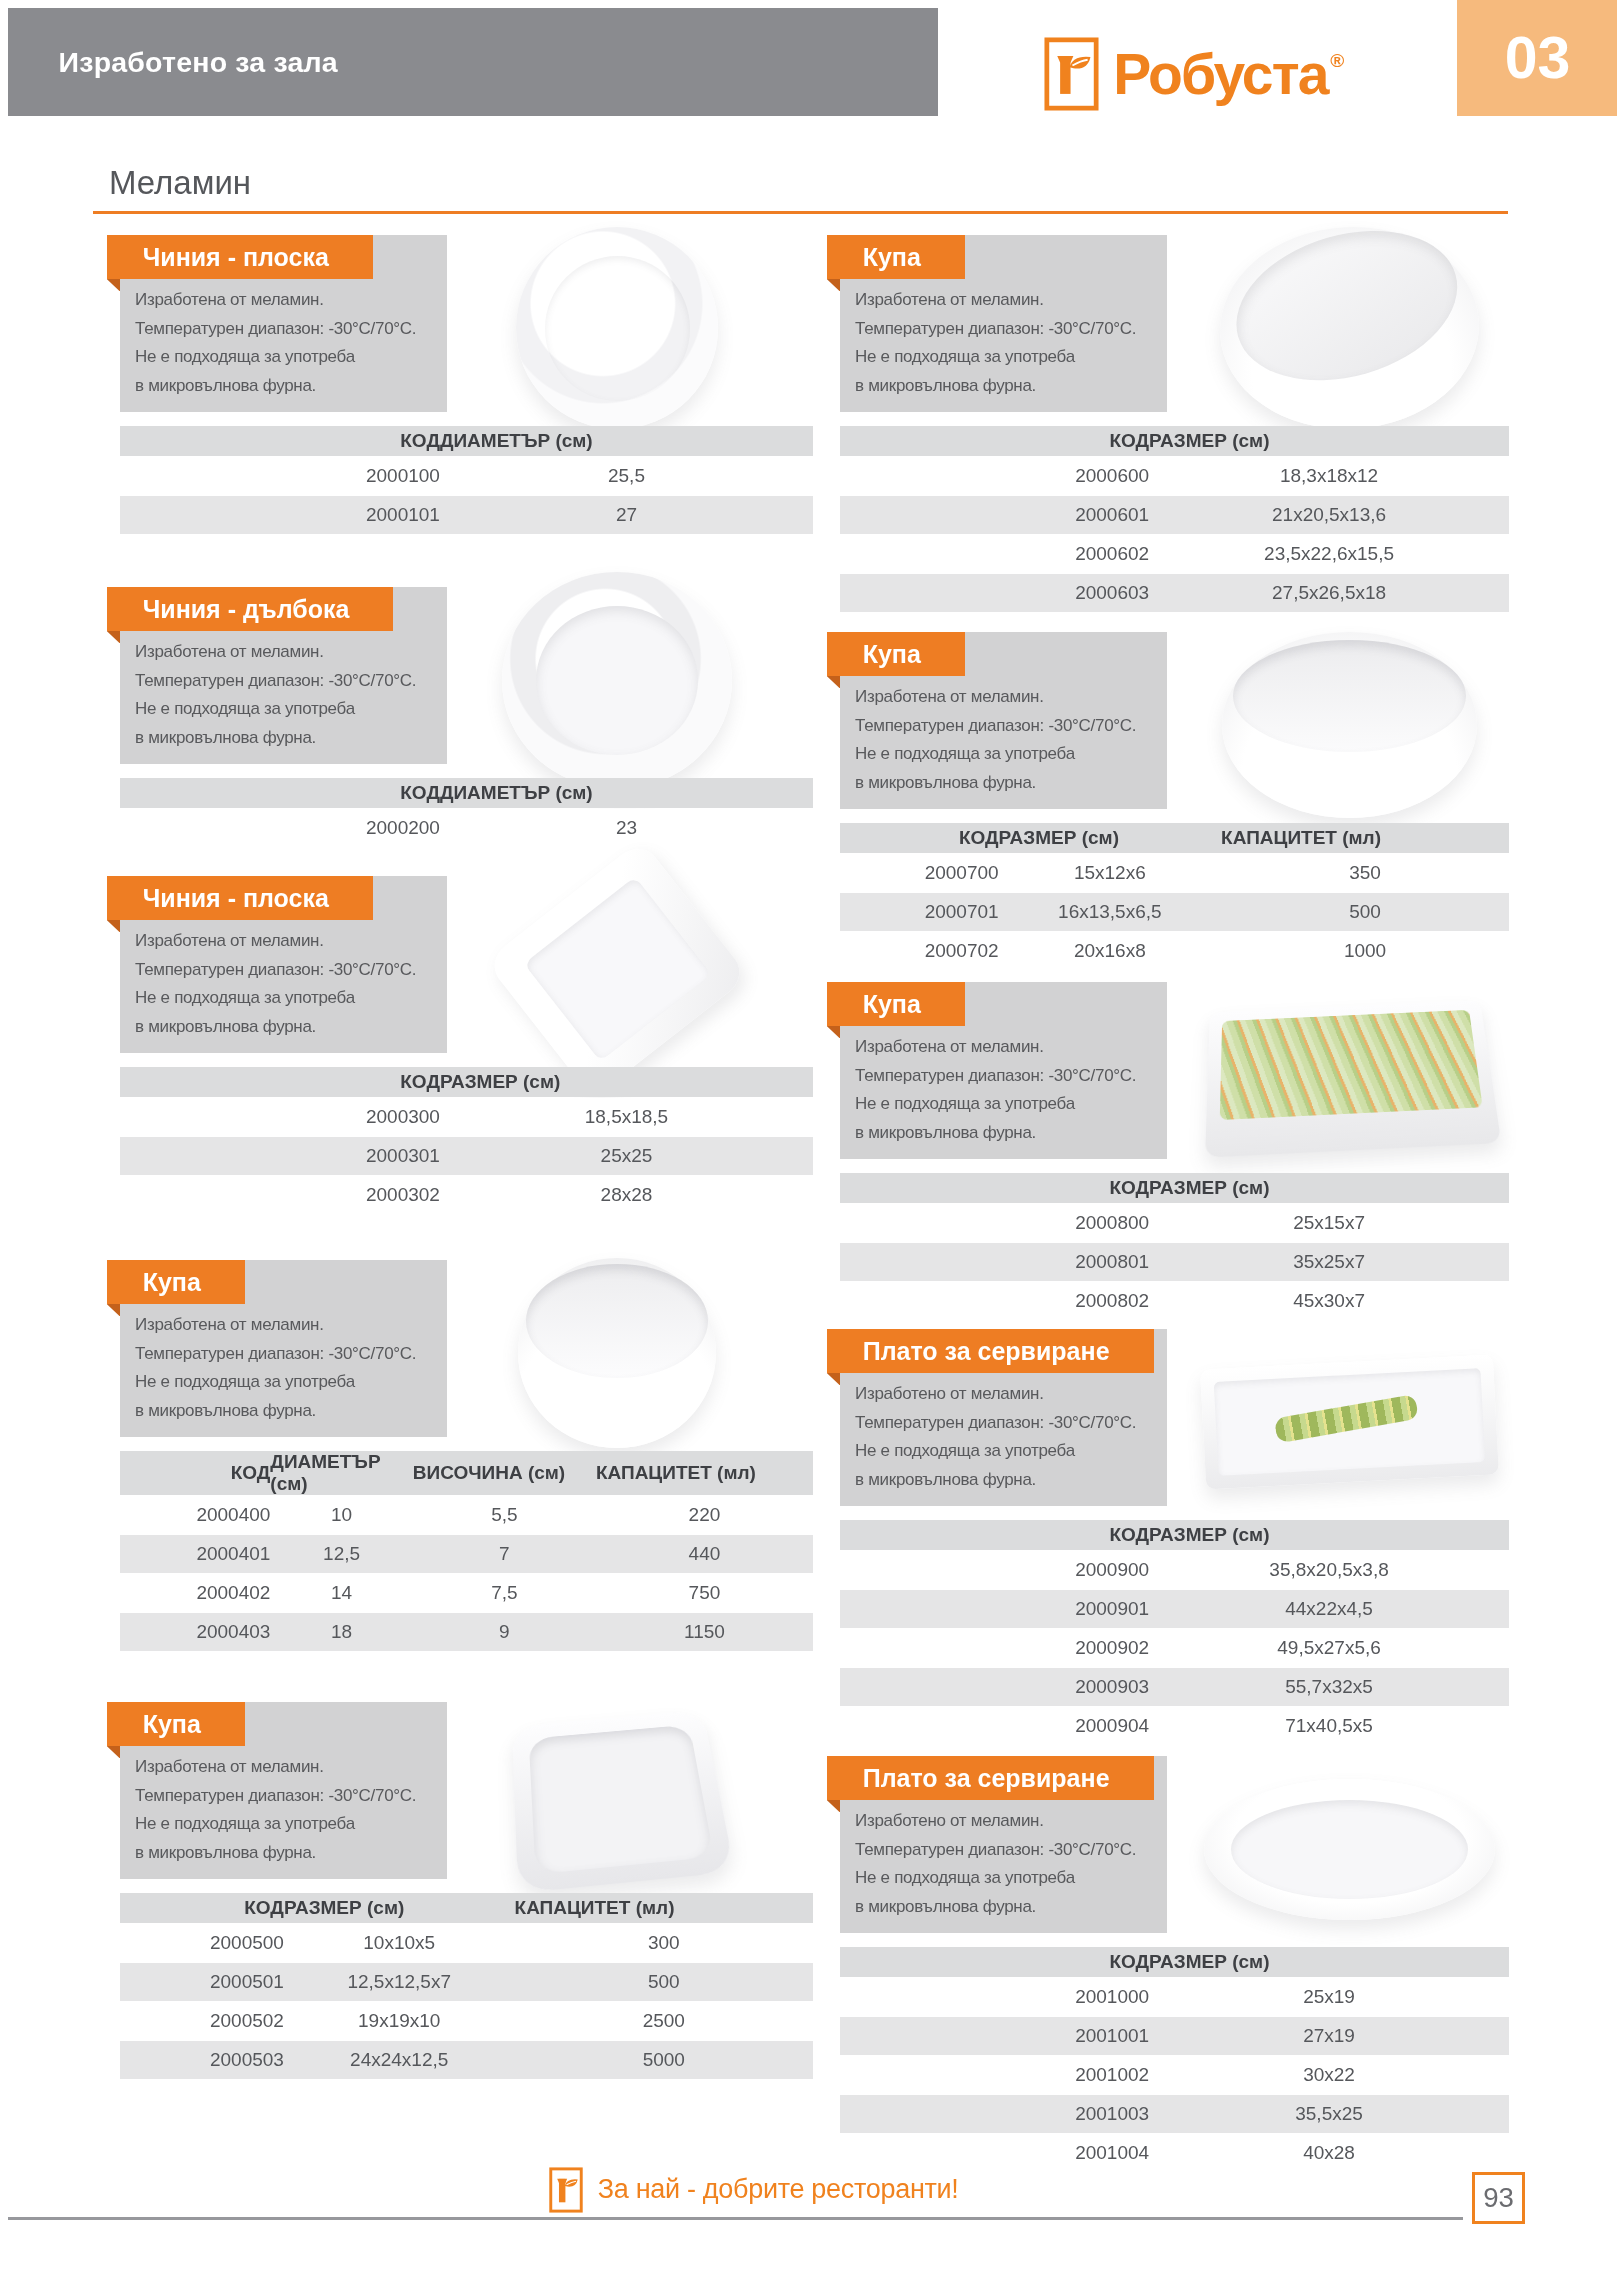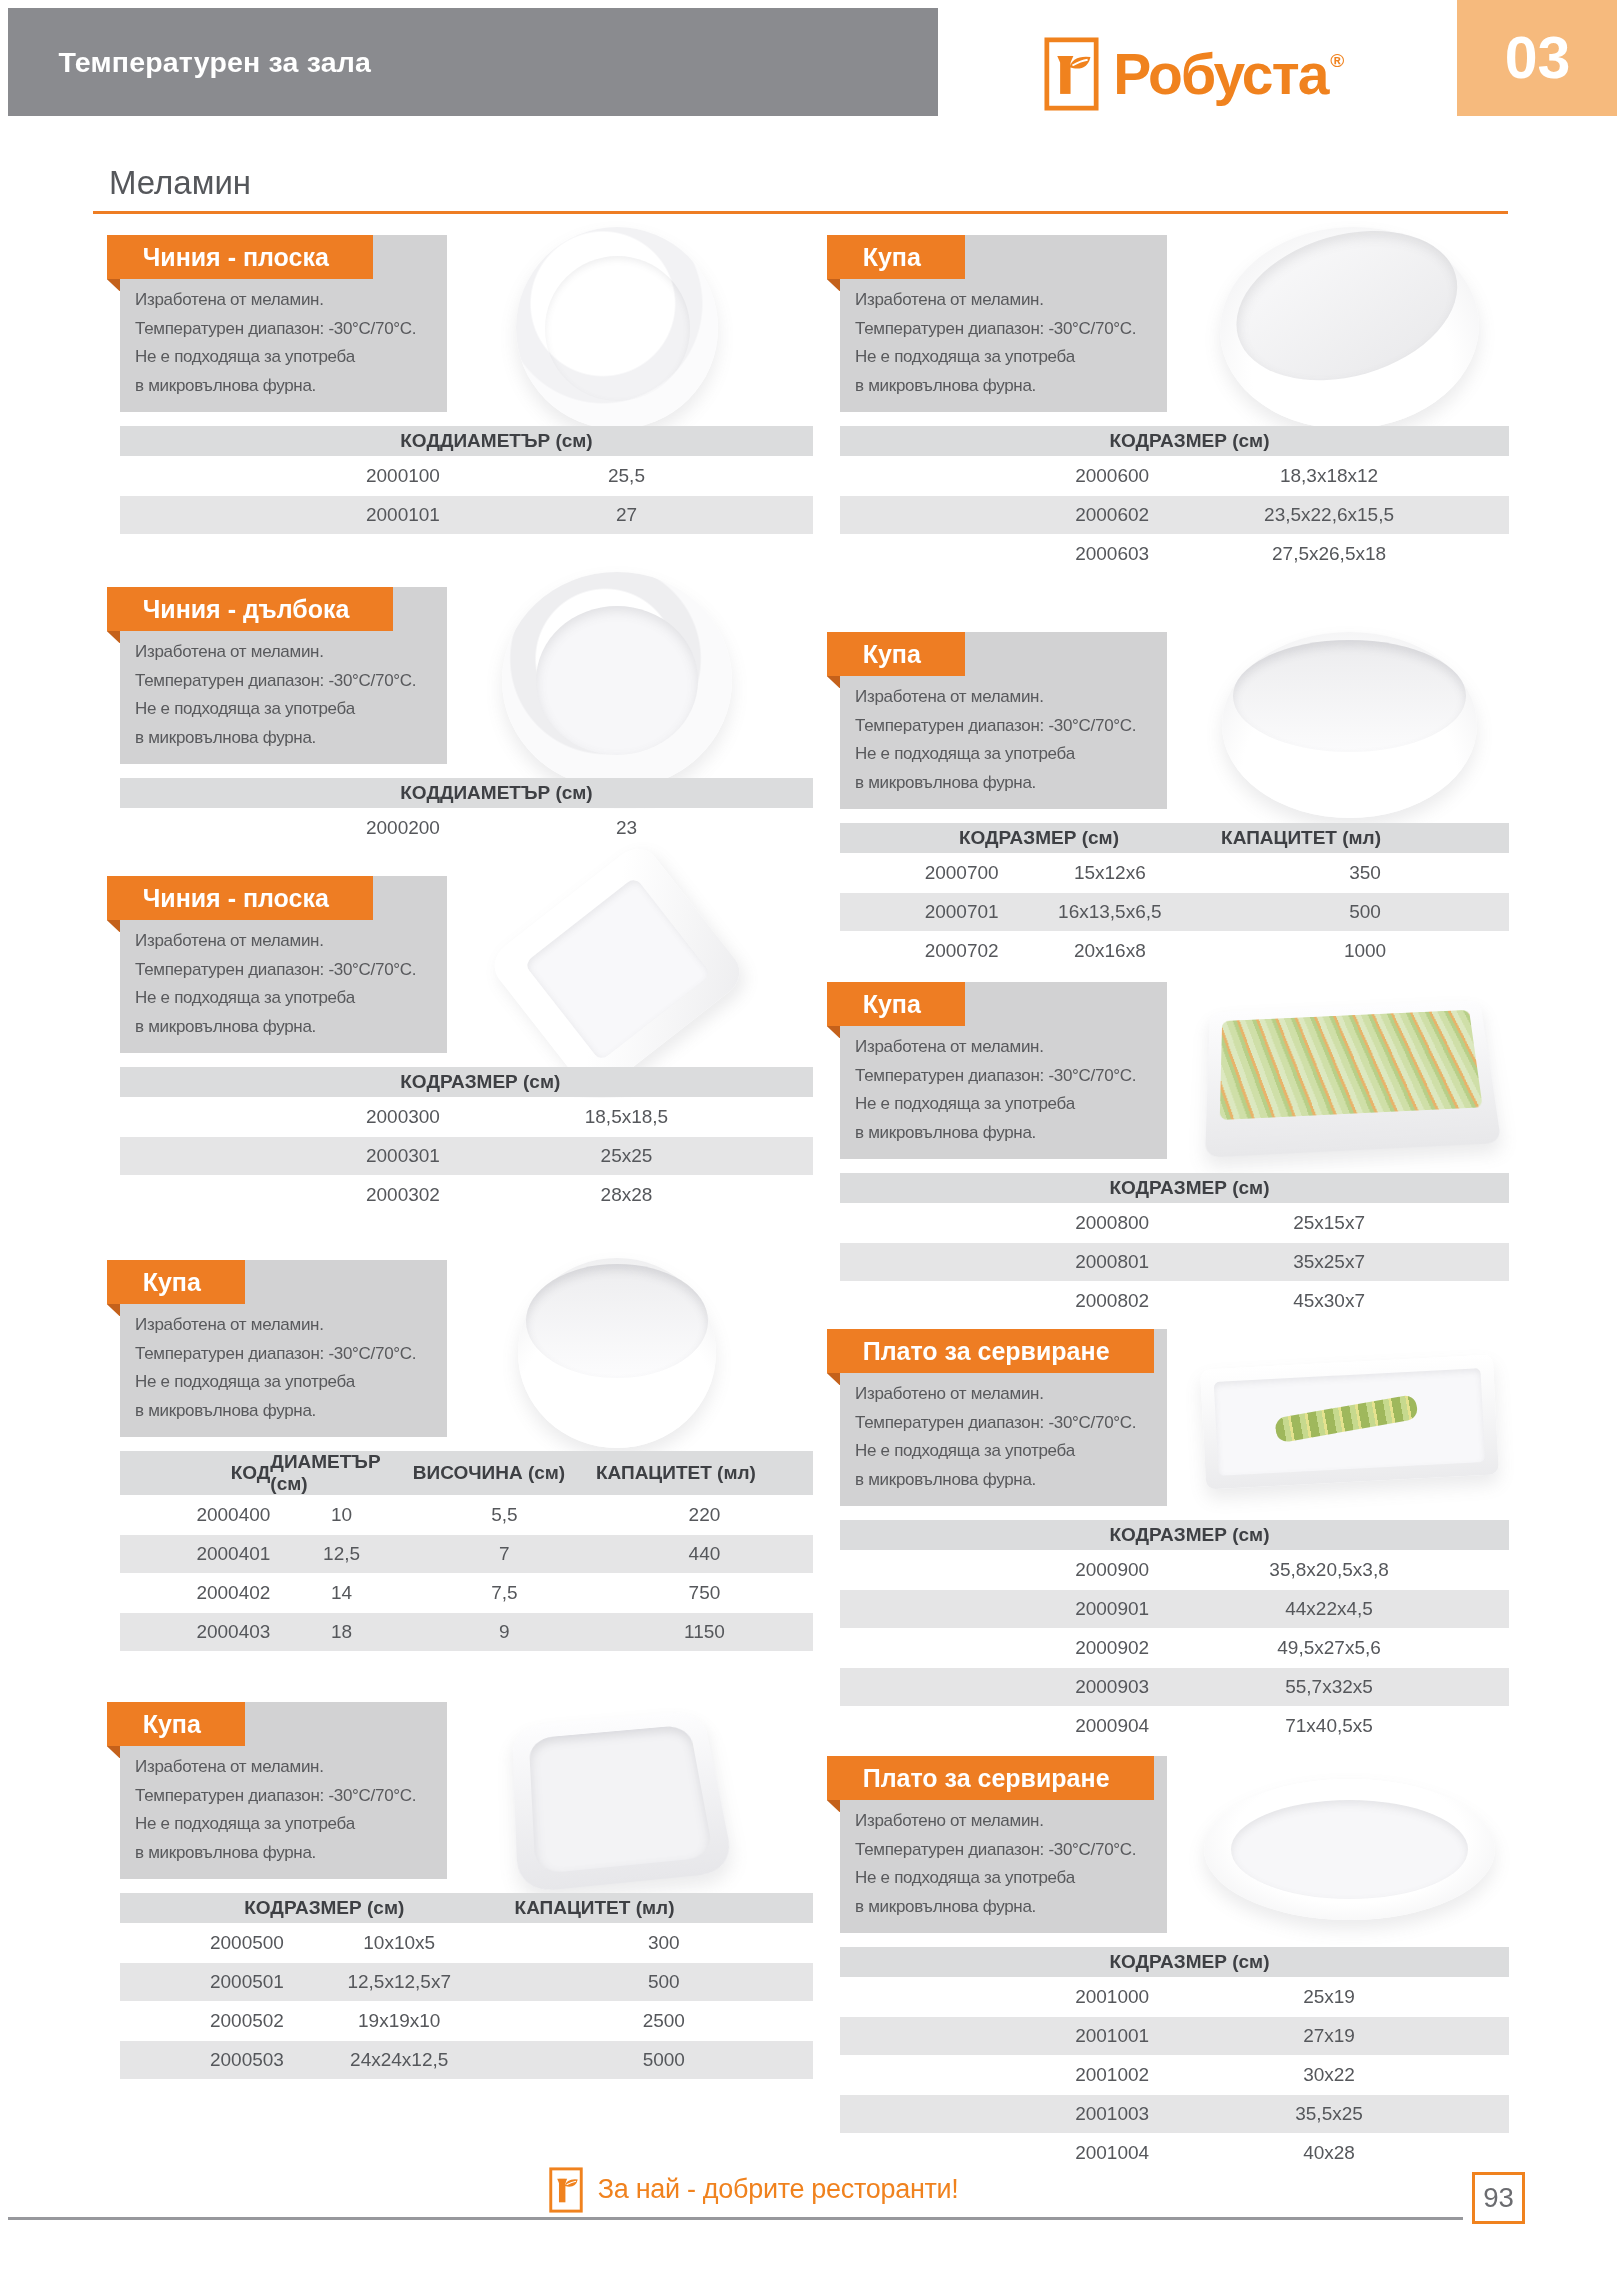--- a/index.html
+++ b/index.html
@@ -112,21 +112,21 @@
   .footer-rule{position:absolute;left:7.6px;top:2217px;width:1455px;height:2.9px;background:#97989C;}
   .page-number-box{position:absolute;left:1472px;top:2172px;width:47px;height:46px;
        border:3.8px solid #F0821E;display:flex;align-items:center;justify-content:center;
        font-size:27.6px;color:#6B6C70;background:#fff;}
   .logo-svg{display:block;}
 </style>
 </head>
 <body>
 
 <div class="header-bar">
-  <span class="bar-title">Температурен за зала</span>
+  <span class="bar-title">Изработено за зала</span>
 </div>
 
 <div class="brand-logo">
   <svg class="logo-svg" width="55" height="74" viewBox="0 0 58 78">
     <rect x="3" y="3" width="52" height="72" fill="none" stroke="#F0821E" stroke-width="5"></rect>
     <path d="M17 20 h11 v40 h-11 z" fill="#F0821E"></path>
     <path d="M14 20 h17 l-3 7 h-11 z" fill="#F0821E"></path>
     <path d="M27 32 q3 -13 22 -11 q-3 14 -18 12 z" fill="#F0821E"></path>
     <path d="M30 30 q9 -5 16 -6" stroke="#fff" stroke-width="2" fill="none"></path>
   </svg>
@@ -360,20 +360,24 @@
       <thead>
           <tr>
             <th style="width: 45%;">КОД</th>
             <th style="width: 55%;">РАЗМЕР (см)</th>
           </tr>
         </thead>
       <tbody>
           <tr>
             <td>2000600</td>
             <td>18,3x18x12</td>
+          </tr>
+          <tr>
+            <td>2000601</td>
+            <td>21x20,5x13,6</td>
           </tr>
           <tr>
             <td>2000602</td>
             <td>23,5x22,6x15,5</td>
           </tr>
           <tr>
             <td>2000603</td>
             <td>27,5x26,5x18</td>
           </tr>
         </tbody>

